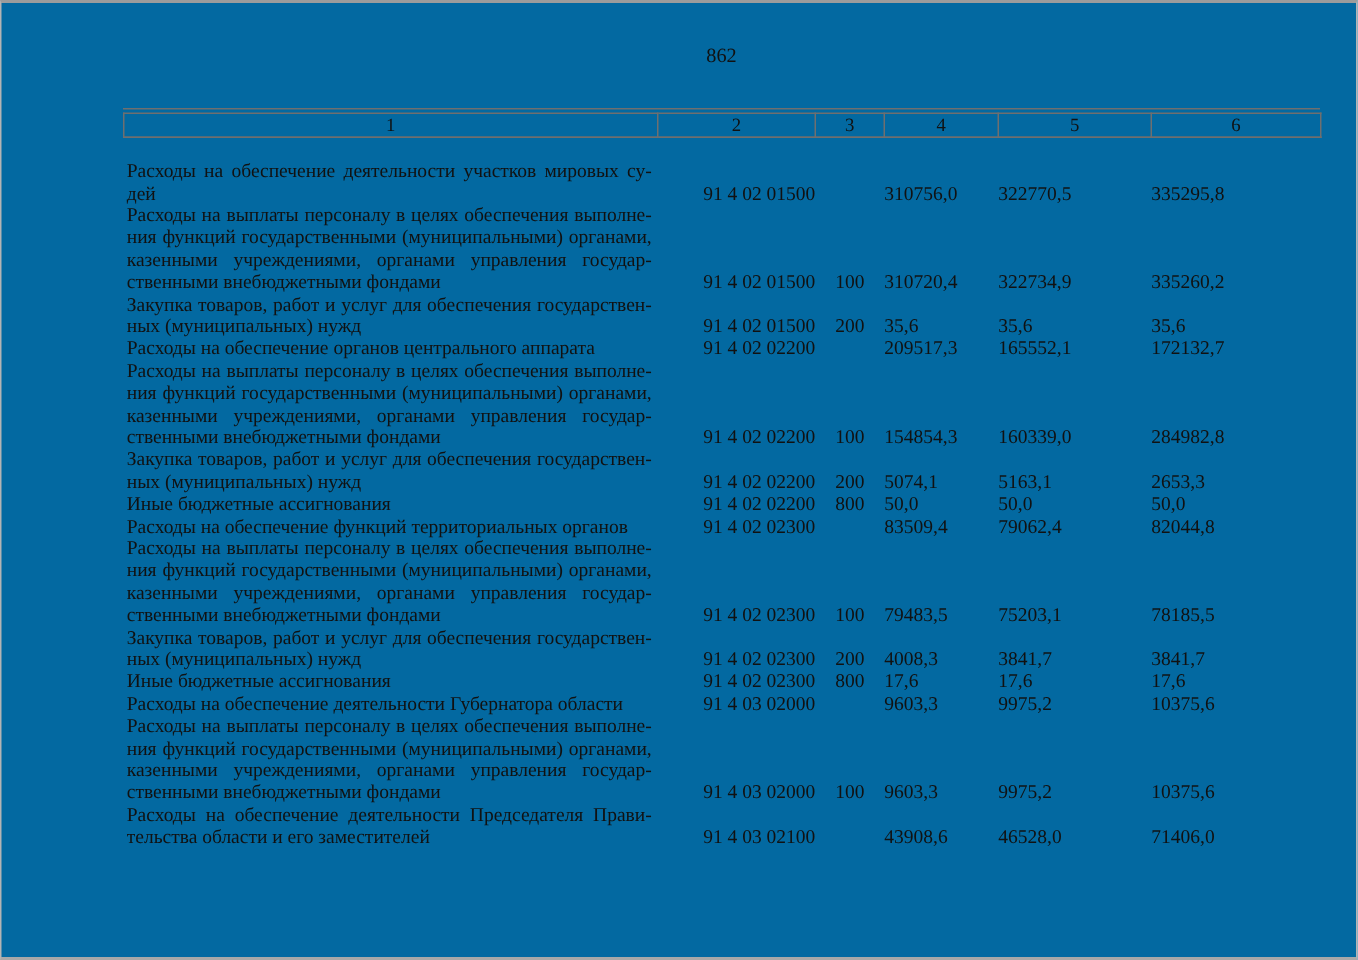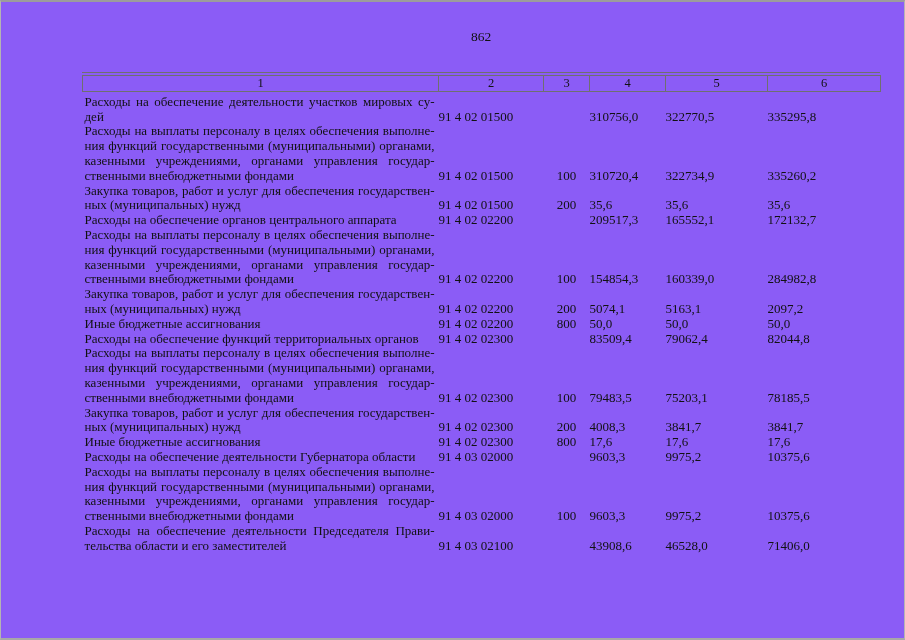--- a/index.html
+++ b/index.html
@@ -1,20 +1,20 @@
 <!DOCTYPE html>
 <html><head>
 <meta charset="utf-8">
 <style>
   html, body { margin: 0; padding: 0; background: #e8e8e8; }
   .page {
     position: relative;
     width: 905px; height: 640px;
     box-sizing: border-box;
-    background: #8b5cf6;
+    background: #0369a1;
     border-top: 2px solid #9c9c9c;
     border-bottom: 2px solid #a8a8a8;
     border-left: 1px solid #b4b4b4;
     border-right: 1px solid #b4b4b4;
     font-family: "Liberation Serif", serif;
     color: #111;
     overflow: hidden;
   }
   .pagenum {
     padding-top: 27px;
@@ -50,25 +50,25 @@
     font-size: 12.5px;
     height: 14px;
     padding: 0;
     text-align: center;
     vertical-align: middle;
   }
   tbody td {
     padding: 0;
     vertical-align: bottom;
   }
-  tbody tr:first-child td { padding-top: 3px; }
+  tbody tr:first-child td { padding-top: 15px; }
   td.c1 { text-align: left; padding-left: 2px; padding-right: 4px; }
   td.c1 .jline { text-align: justify; text-align-last: justify; }
   td.c1 .lastline { text-align: right; text-align-last: left; }
-  td.c2 { text-align: left; }
+  td.c2 { text-align: right; }
   td.c3 { text-align: center; }
   td.num { text-align: left; }
   td.c4 { padding-right: 9px; }
   td.c5 { padding-right: 8px; }
   td.c6 { padding-right: 8px; }
 </style>
 </head>
 <body>
 
 <div class="page">
@@ -155,21 +155,21 @@
   </tr>
           <tr>
     <td class="c1">
               <div class="jline">Закупка товаров, работ и услуг для обеспечения государствен-</div>
               <div class="lastline">ных (муниципальных) нужд</div>
             </td>
     <td class="c2">91 4 02 02200</td>
     <td class="c3">200</td>
     <td class="c4 num">5074,1</td>
     <td class="c5 num">5163,1</td>
-    <td class="c6 num">2097,2</td>
+    <td class="c6 num">2653,3</td>
   </tr>
           <tr>
     <td class="c1">
               <div class="lastline">Иные бюджетные ассигнования</div>
             </td>
     <td class="c2">91 4 02 02200</td>
     <td class="c3">800</td>
     <td class="c4 num">50,0</td>
     <td class="c5 num">50,0</td>
     <td class="c6 num">50,0</td>

